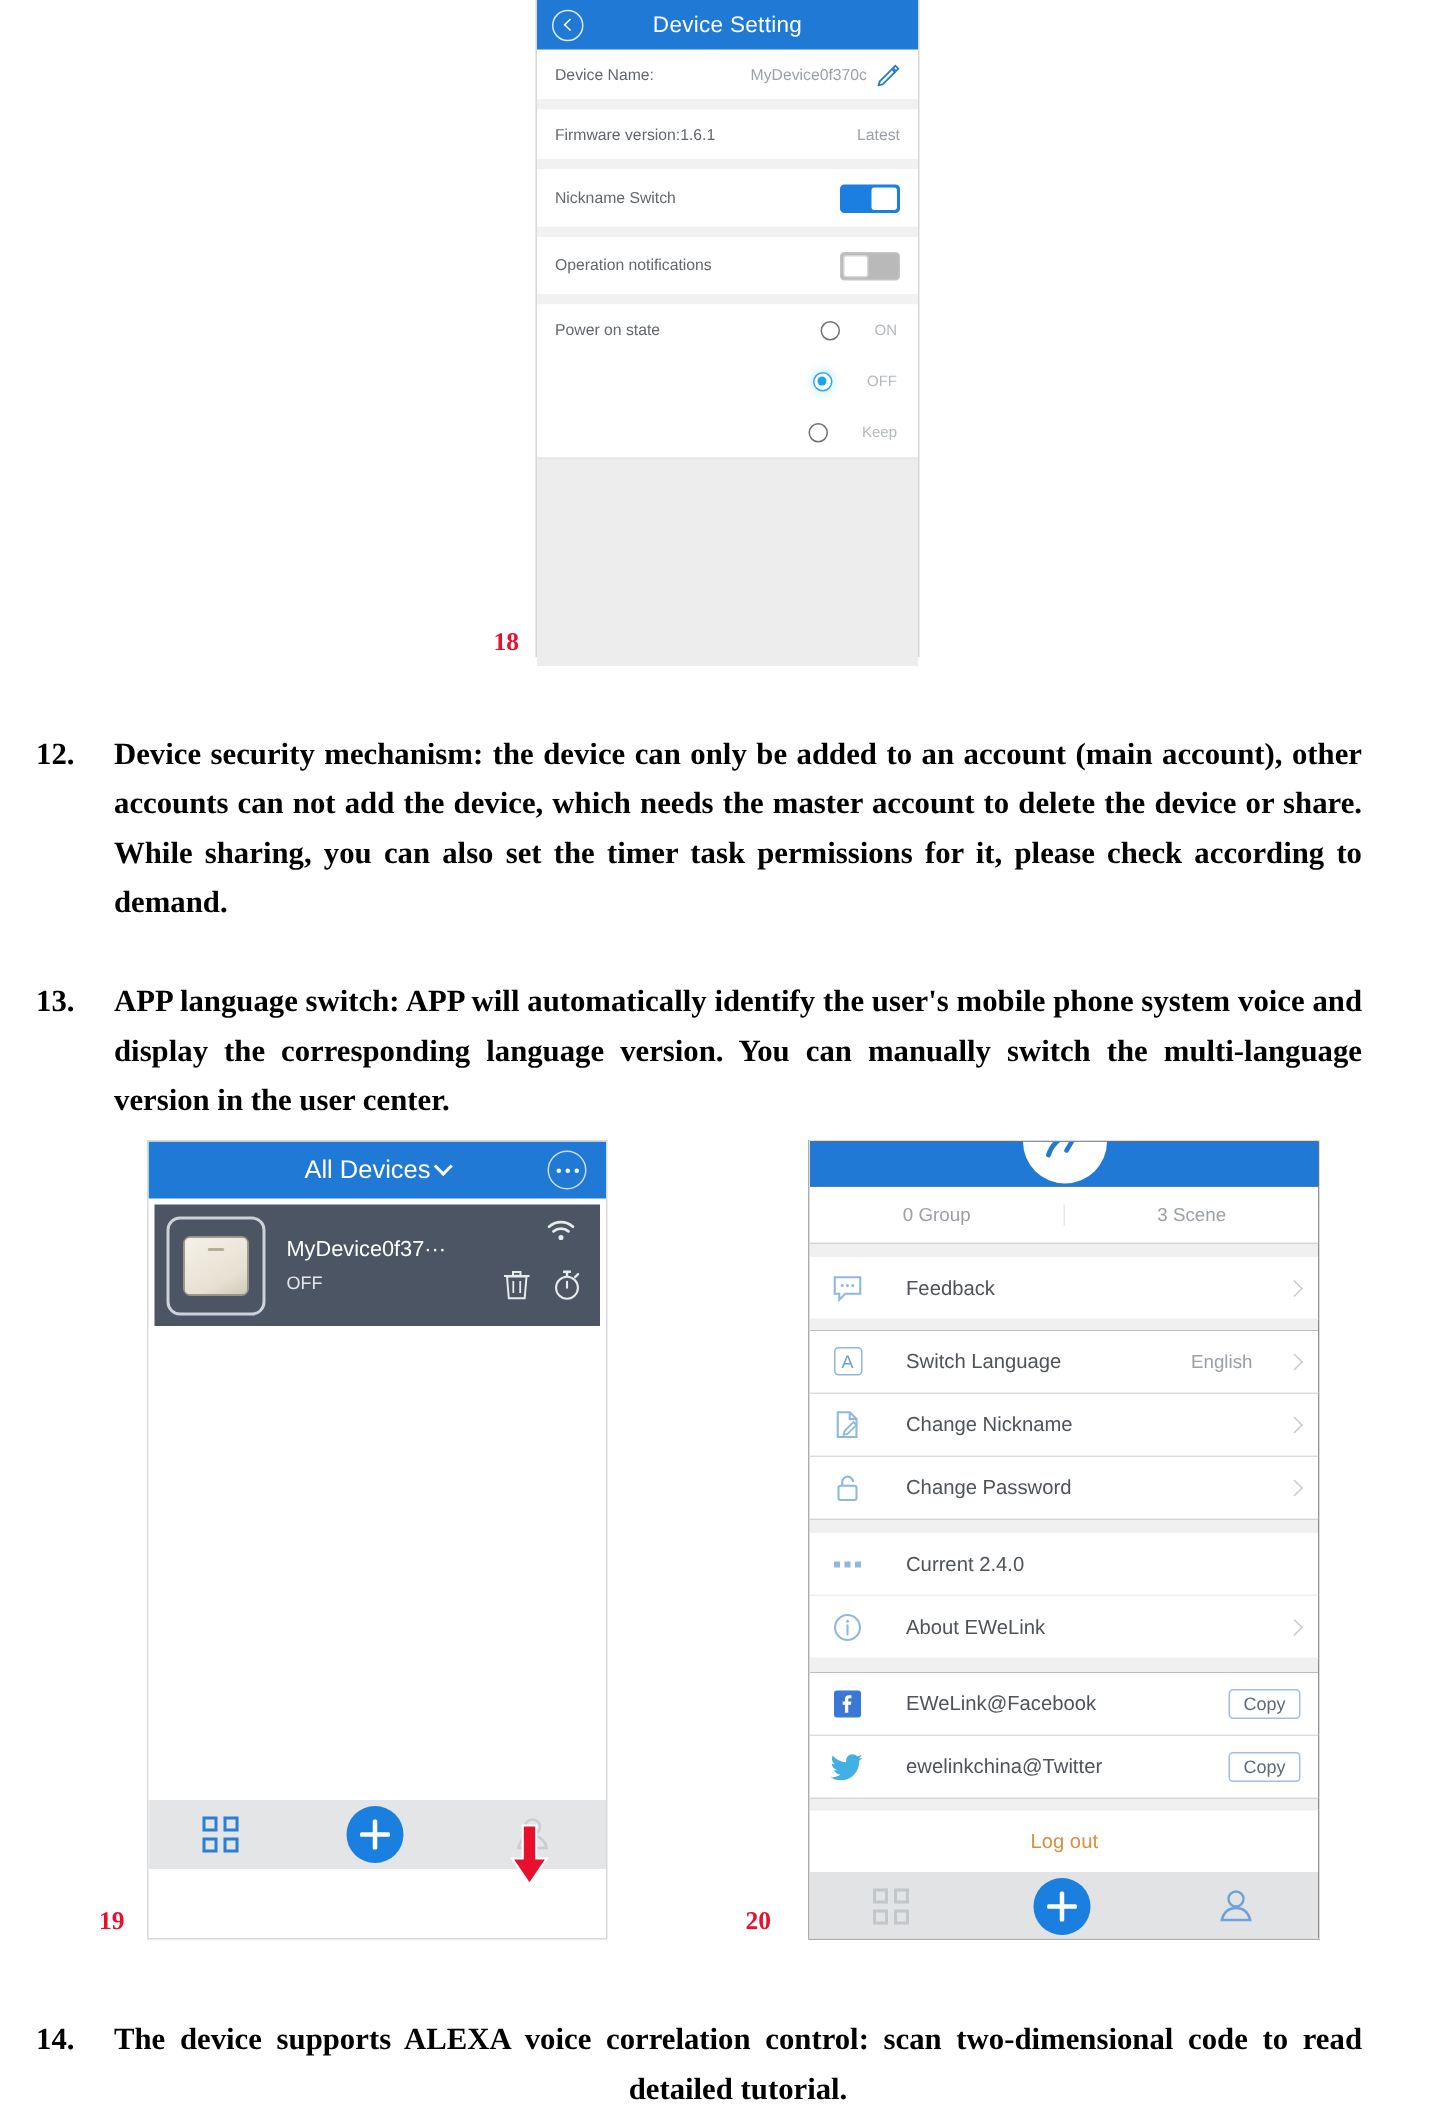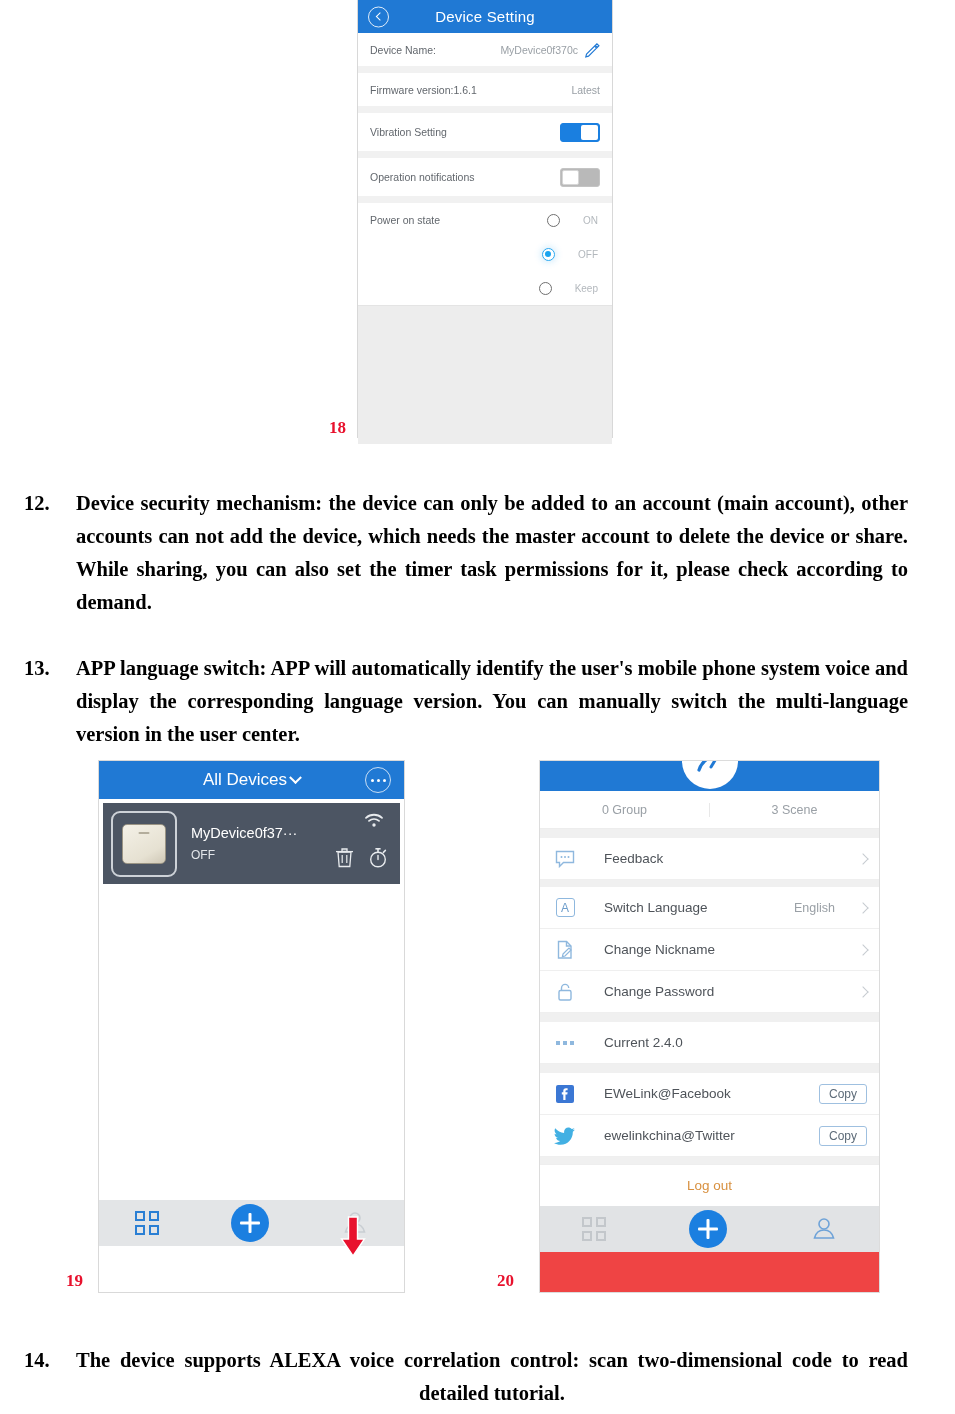--- a/index.html
+++ b/index.html
@@ -165,21 +165,21 @@
   }
   .plus-btn::before { left:50%; top:9px; width:3px; height:20px; transform:translateX(-50%); }
   .plus-btn::after  { top:50%; left:9px; height:3px; width:20px; transform:translateY(-50%); }
   .person { width: 26px; height: 26px; }
   .red-arrow { position:absolute; width: 30px; height: 45px; }
 
   
   .fig20 {
     position: absolute; left: 539px; top: 760px;
     width: 341px; height: 533px;
-    background: #ef4444; border: 1px solid #dcdcdc;
+    background: #000000; border: 1px solid #dcdcdc;
     font-family: "Liberation Sans", sans-serif;
     overflow: hidden;
   }
   .pf-header { height: 30px; background:#2079d4; position:relative; overflow:hidden;}
   .pf-avatar {
     position:absolute; left: 50%; transform: translateX(-50%);
     top: -28px; width: 56px; height: 56px; border-radius: 50%;
     background:#fff; display:flex;align-items:center;justify-content:center;
   }
   .pf-stats {
@@ -240,21 +240,21 @@
     </div>
     <div class="ds-gap"></div>
 
     <div class="ds-row">
       <span class="lbl">Firmware version:1.6.1</span>
       <span class="val">Latest</span>
     </div>
     <div class="ds-gap"></div>
 
     <div class="ds-row" style="height:38px;">
-      <span class="lbl">Vibration Setting</span>
+      <span class="lbl">Nickname Switch</span>
       <span class="toggle on">
           <span class="knob"></span>
         </span>
     </div>
     <div class="ds-gap"></div>
 
     <div class="ds-row" style="height:38px;">
       <span class="lbl">Operation notifications</span>
       <span class="toggle off">
           <span class="knob"></span>
@@ -448,20 +448,32 @@
       <span class="ico">
         <svg width="20" height="8" viewBox="0 0 20 8">
           <rect x="1" y="2" width="4" height="4" fill="#8fb8de"></rect>
           <rect x="8" y="2" width="4" height="4" fill="#8fb8de"></rect>
           <rect x="15" y="2" width="4" height="4" fill="#8fb8de"></rect>
         </svg>
       </span>
       <span class="nm">Current  2.4.0</span>
     </div>
 
+    <div class="pf-row">
+      <span class="ico">
+        <svg width="20" height="20" viewBox="0 0 20 20">
+          <circle cx="10" cy="10" r="8.3" fill="none" stroke="#8fb8de" stroke-width="1.4"></circle>
+          <circle cx="10" cy="5.8" r="1" fill="#8fb8de"></circle>
+          <path d="M10 8.6 v6" stroke="#8fb8de" stroke-width="1.4" stroke-linecap="round"></path>
+        </svg>
+      </span>
+      <span class="nm">About EWeLink</span>
+      <span class="rv"></span>
+      <span class="chev-r"></span>
+    </div>
 
     <div class="pf-gap"></div>
 
     <div class="pf-row">
       <span class="ico">
         <svg width="20" height="20" viewBox="0 0 20 20">
           <rect x="1" y="1" width="18" height="18" rx="2" fill="#3b77d4"></rect>
           <path d="M12.6 6.2 h-1.3 c-.5 0-.8.3-.8.8 v1.3 h2.1 l-.3 2.2 h-1.8 v5.4 h-2.2 v-5.4 h-1.5 v-2.2 h1.5 v-1.6 c0-1.5 .9-2.5 2.6-2.5 h1.7 z" fill="#ffffff"></path>
         </svg>
       </span>

